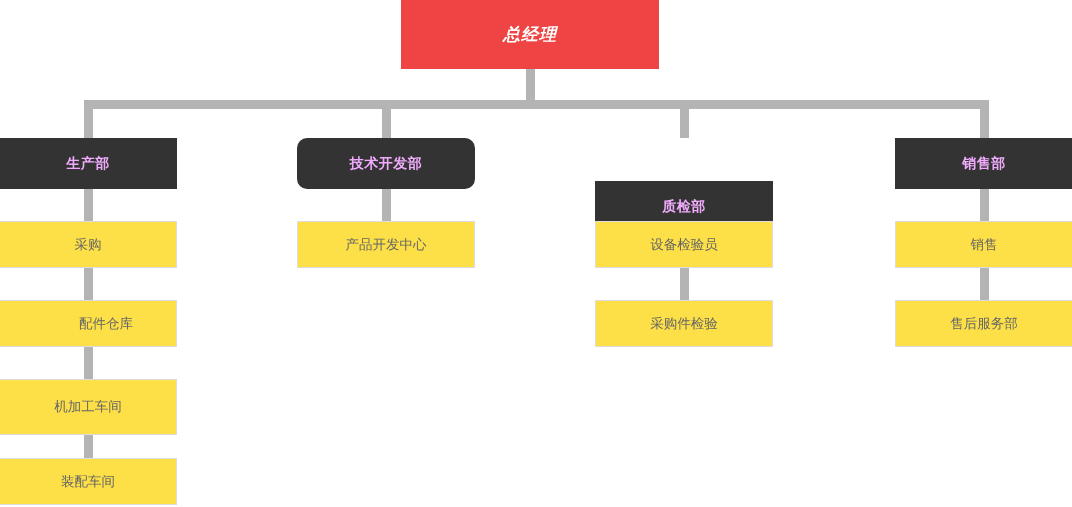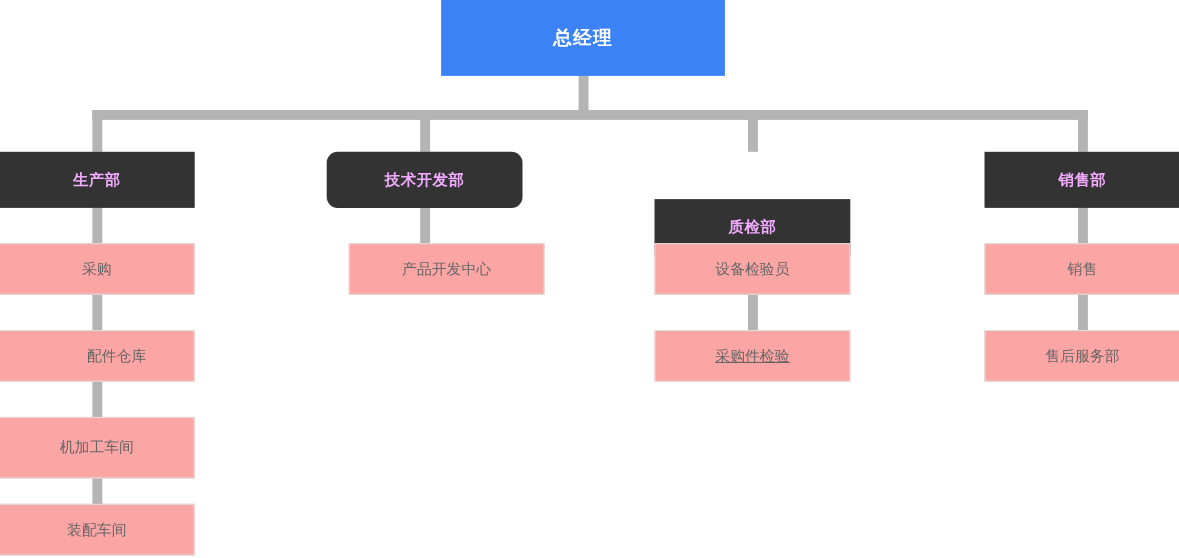--- a/index.html
+++ b/index.html
@@ -20,35 +20,36 @@
   .node {
     position: absolute;
     box-sizing: border-box;
     display: flex;
     align-items: center;
     justify-content: center;
     text-align: center;
     z-index: 2;
   }
   .node-root {
-    background: #3b82f6;
+    background: #ef4444;
     color: #ffffff;
     font-size: 17px;
     font-weight: bold;
     letter-spacing: 1px;
+    font-style: italic;
   }
   .node-dept {
     background: #333333;
     color: #f0abfc;
     font-size: 14px;
     font-weight: bold;
     letter-spacing: 0.5px;
   }
   .node-sub {
-    background: #fca5a5;
+    background: #fde047;
     color: #666666;
     font-size: 13.5px;
     border: 1px solid #dddddd;
     font-weight: normal;
   }
   .connector {
     position: absolute;
     background: #b4b4b4;
     z-index: 1;
   }
@@ -86,21 +87,21 @@
   <div class="node node-dept" style="left:-1px; top:138px; width:178px; height:51px;">生产部</div>
   <div class="node node-dept" style="left:297px; top:138px; width:178px; height:51px;border-radius:10px;">技术开发部</div>
   <div class="node node-dept" style="left:595px; top:138px; width:178px; height:51px;margin-top:43px;">质检部</div>
   <div class="node node-dept" style="left:895px; top:138px; width:178px; height:51px;">销售部</div>
 
   <div class="node node-sub" style="left:-1px; top:221px; width:178px; height:47px;">采购</div>
   <div class="node node-sub" style="left:-1px; top:300px; width:178px; height:47px;padding-left:36px;">配件仓库</div>
   <div class="node node-sub" style="left:-1px; top:379px; width:178px; height:56px;">机加工车间</div>
   <div class="node node-sub" style="left:-1px; top:458px; width:178px; height:47px;">装配车间</div>
 
-  <div class="node node-sub" style="left:297px; top:221px; width:178px; height:47px;margin-left:20px;">产品开发中心</div>
+  <div class="node node-sub" style="left:297px; top:221px; width:178px; height:47px;">产品开发中心</div>
 
   <div class="node node-sub" style="left:595px; top:221px; width:178px; height:47px;">设备检验员</div>
-  <div class="node node-sub" style="left:595px; top:300px; width:178px; height:47px;text-decoration:underline;">采购件检验</div>
+  <div class="node node-sub" style="left:595px; top:300px; width:178px; height:47px;">采购件检验</div>
 
   <div class="node node-sub" style="left:895px; top:221px; width:178px; height:47px;">销售</div>
   <div class="node node-sub" style="left:895px; top:300px; width:178px; height:47px;">售后服务部</div>
 
 </div>
 
 </body></html>

